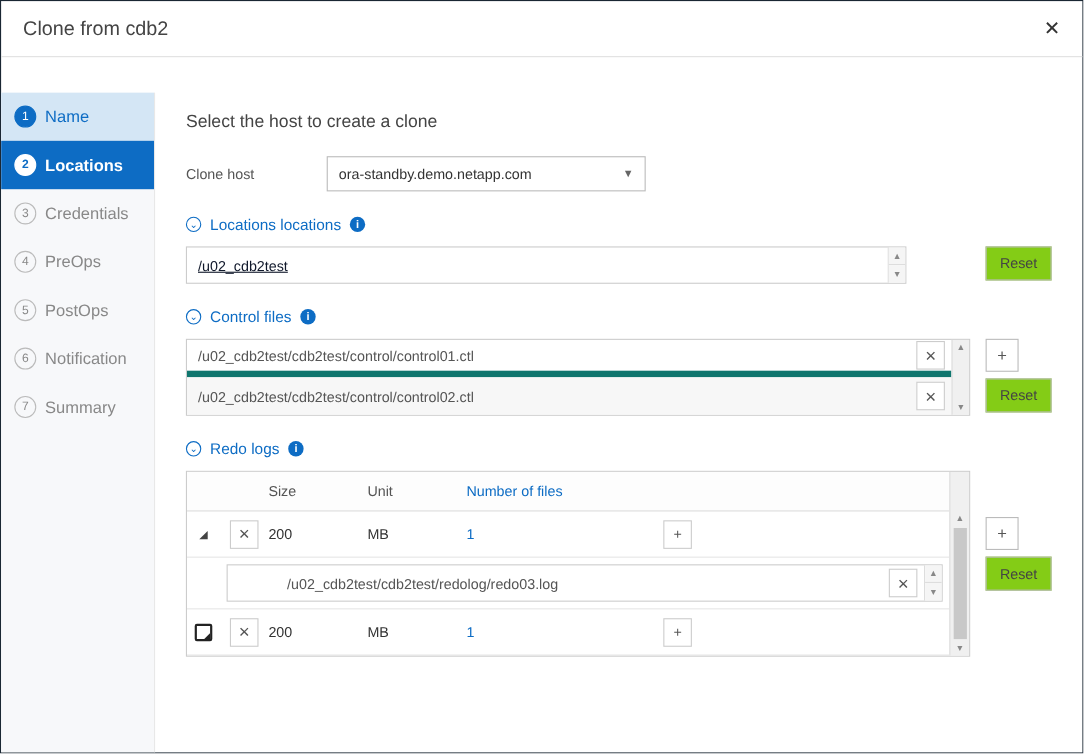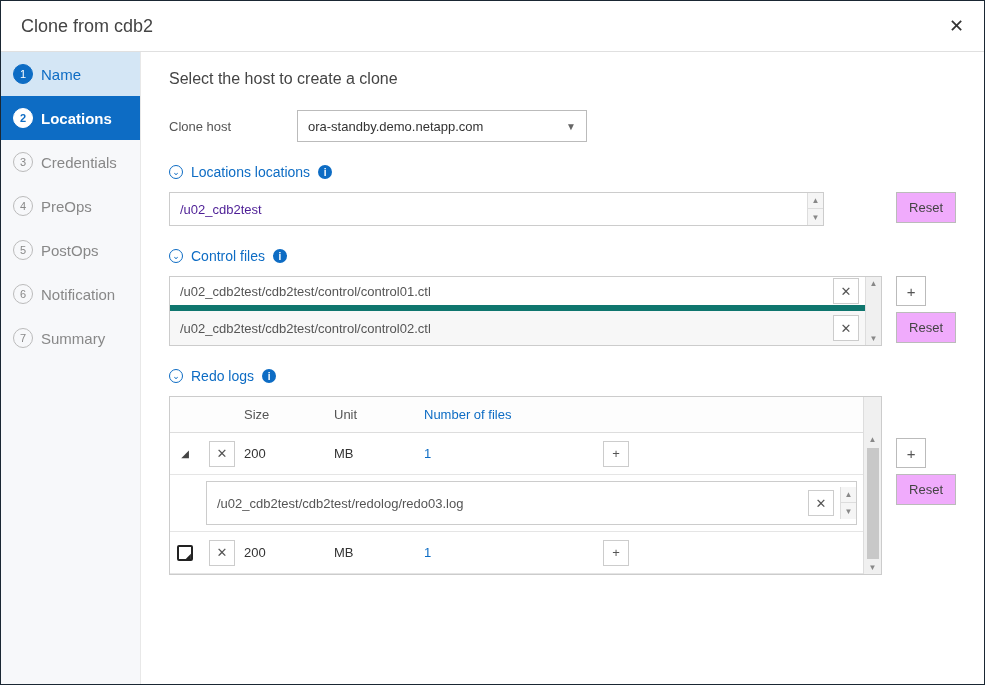--- a/index.html
+++ b/index.html
@@ -1,17 +1,17 @@
 <!DOCTYPE html>
 <html><head>
 <meta charset="utf-8">
 <style>
 * { box-sizing: border-box; margin: 0; padding: 0; }
 body { font-family: -apple-system, BlinkMacSystemFont, "Segoe UI", Arial, sans-serif; font-size: 13px; color: #333; background: #fff; }
-.dialog { width: 985px; height: 685px; border: 1px solid #1a2733; display: flex; flex-direction: column; }
+.dialog { width: 985px; height: 685px; border: 1px solid #1a2733; display: flex; flex-direction: column; gap: 32px; }
 .header { display: flex; justify-content: space-between; align-items: center; padding: 14px 20px; border-bottom: 1px solid #e0e0e0; }
 .header h1 { font-size: 18px; font-weight: 400; color: #444; }
 .close-btn { font-size: 18px; color: #333; cursor: pointer; background: none; border: none; }
 .body { display: flex; flex: 1; overflow: hidden; }
 .sidebar { width: 140px; background: #f7f8fa; border-right: 1px solid #e8e8e8; }
 .step { display: flex; align-items: center; padding: 12px 12px; gap: 8px; color: #888; cursor: pointer; }
 .step.completed { background: #d4e6f5; color: #0d6cc4; }
 .step.active { background: #0d6cc4; color: #fff; }
 .step-num { width: 20px; height: 20px; border-radius: 50%; border: 1px solid #bbb; display: flex; align-items: center; justify-content: center; font-size: 11px; color: #888; }
 .step.completed .step-num { background: #0d6cc4; border-color: #0d6cc4; color: #fff; }
@@ -22,25 +22,25 @@
 .content h2 { font-size: 16px; font-weight: 400; color: #444; margin-bottom: 22px; }
 .row { display: flex; align-items: center; margin-bottom: 18px; }
 .row-label { width: 128px; color: #555; font-size: 13px; }
 .select { width: 290px; height: 32px; border: 1px solid #bbb; padding: 0 10px; display: flex; align-items: center; justify-content: space-between; background: #fff; cursor: pointer; }
 .caret { font-size: 10px; color: #666; }
 .section-hdr { display: flex; align-items: center; gap: 8px; color: #0d6cc4; margin: 22px 0 12px 0; font-size: 14px; }
 .collapse-icon { width: 14px; height: 14px; border: 1px solid #0d6cc4; border-radius: 50%; display: flex; align-items: center; justify-content: center; font-size: 9px; color: #0d6cc4; }
 .info-icon { width: 14px; height: 14px; border-radius: 50%; background: #0d6cc4; color: #fff; display: flex; align-items: center; justify-content: center; font-size: 10px; font-weight: bold; }
 .field-row { display: flex; align-items: flex-start; gap: 14px; }
 .spinner-input { flex: 1; height: 34px; border: 1px solid #ccc; display: flex; align-items: center; }
-.spinner-input span { flex: 1; padding: 0 10px; color: #4c1d95; font-size: 13px; }
+.spinner-input span { flex: 1; padding: 0 10px; color: #0f172a; font-size: 13px; text-decoration: underline; }
 .spinner-arrows { width: 16px; display: flex; flex-direction: column; border-left: 1px solid #ddd; }
 .sp-btn { height: 16px; font-size: 8px; color: #888; display: flex; align-items: center; justify-content: center; background: #f5f5f5; cursor: pointer; }
 .sp-btn:first-child { border-bottom: 1px solid #ddd; }
-.btn { border: 1px solid #bbb; background: #f0abfc; padding: 7px 12px; font-size: 13px; color: #444; cursor: pointer; }
+.btn { border: 1px solid #bbb; background: #84cc16; padding: 7px 12px; font-size: 13px; color: #444; cursor: pointer; }
 .btn-primary { background: #0d6cc4; color: #fff; border-color: #0d6cc4; padding: 9px 22px; font-weight: 600; }
 .btn-sq { width: 30px; height: 30px; border: 1px solid #bbb; background: #fff; display: flex; align-items: center; justify-content: center; cursor: pointer; font-size: 15px; color: #555; }
 .btn-col { display: flex; flex-direction: column; gap: 6px; }
 .list-box { flex: 1; border: 1px solid #ccc; }
 .list-row { display: flex; align-items: center; height: 34px; border-bottom: 6px solid #0f766e; }
 .list-row:last-child { border-bottom: none; }
 .list-row.alt { background: #f7f7f7; }
 .list-text { flex: 1; padding: 0 10px; color: #555; font-size: 13px; }
 .x-mini { width: 26px; height: 26px; border: 1px solid #ccc; background: #fff; display: flex; align-items: center; justify-content: center; margin-right: 6px; cursor: pointer; font-size: 13px; color: #555; }
 .scroll-col { width: 16px; background: #f0f0f0; display: flex; flex-direction: column; justify-content: space-between; align-items: center; border-left: 1px solid #ddd; }
@@ -55,21 +55,21 @@
 .gc-grp { flex: 1; padding-left: 4px; }
 .gc-del { width: 44px; display: flex; justify-content: center; }
 .gc-size { width: 90px; }
 .gc-unit { width: 90px; }
 .gc-num { width: 170px; color: #0d6cc4; }
 .gc-add { width: 44px; display: flex; justify-content: center; }
 .exp-tri { font-size: 10px; color: #444; cursor: pointer; }
 .exp-box { width: 16px; height: 16px; border: 2px solid #222; border-radius: 2px; cursor: pointer; position: relative; }
 .exp-box::after { content: "◢"; font-size: 8px; position: absolute; right: 0px; bottom: -2px; color: #222; }
 .sub-row { padding: 6px 6px 6px 36px; border-bottom: 1px solid #e5e5e5; }
-.sub-inner { display: flex; align-items: center; border: 1px solid #ccc; height: 44px; }
+.sub-inner { display: flex; align-items: center; border: 1px solid #ccc; height: 34px; padding-left: 44px; }
 .sub-inner .list-text { flex: 1; }
 .footer { border-top: 1px solid #e0e0e0; padding: 14px 20px; display: flex; justify-content: flex-end; gap: 10px; }
 </style>
 </head>
 <body>
 
 <div class="dialog">
   <div class="header">
     <h1>Clone from cdb2</h1>
     <button class="close-btn">✕</button>

